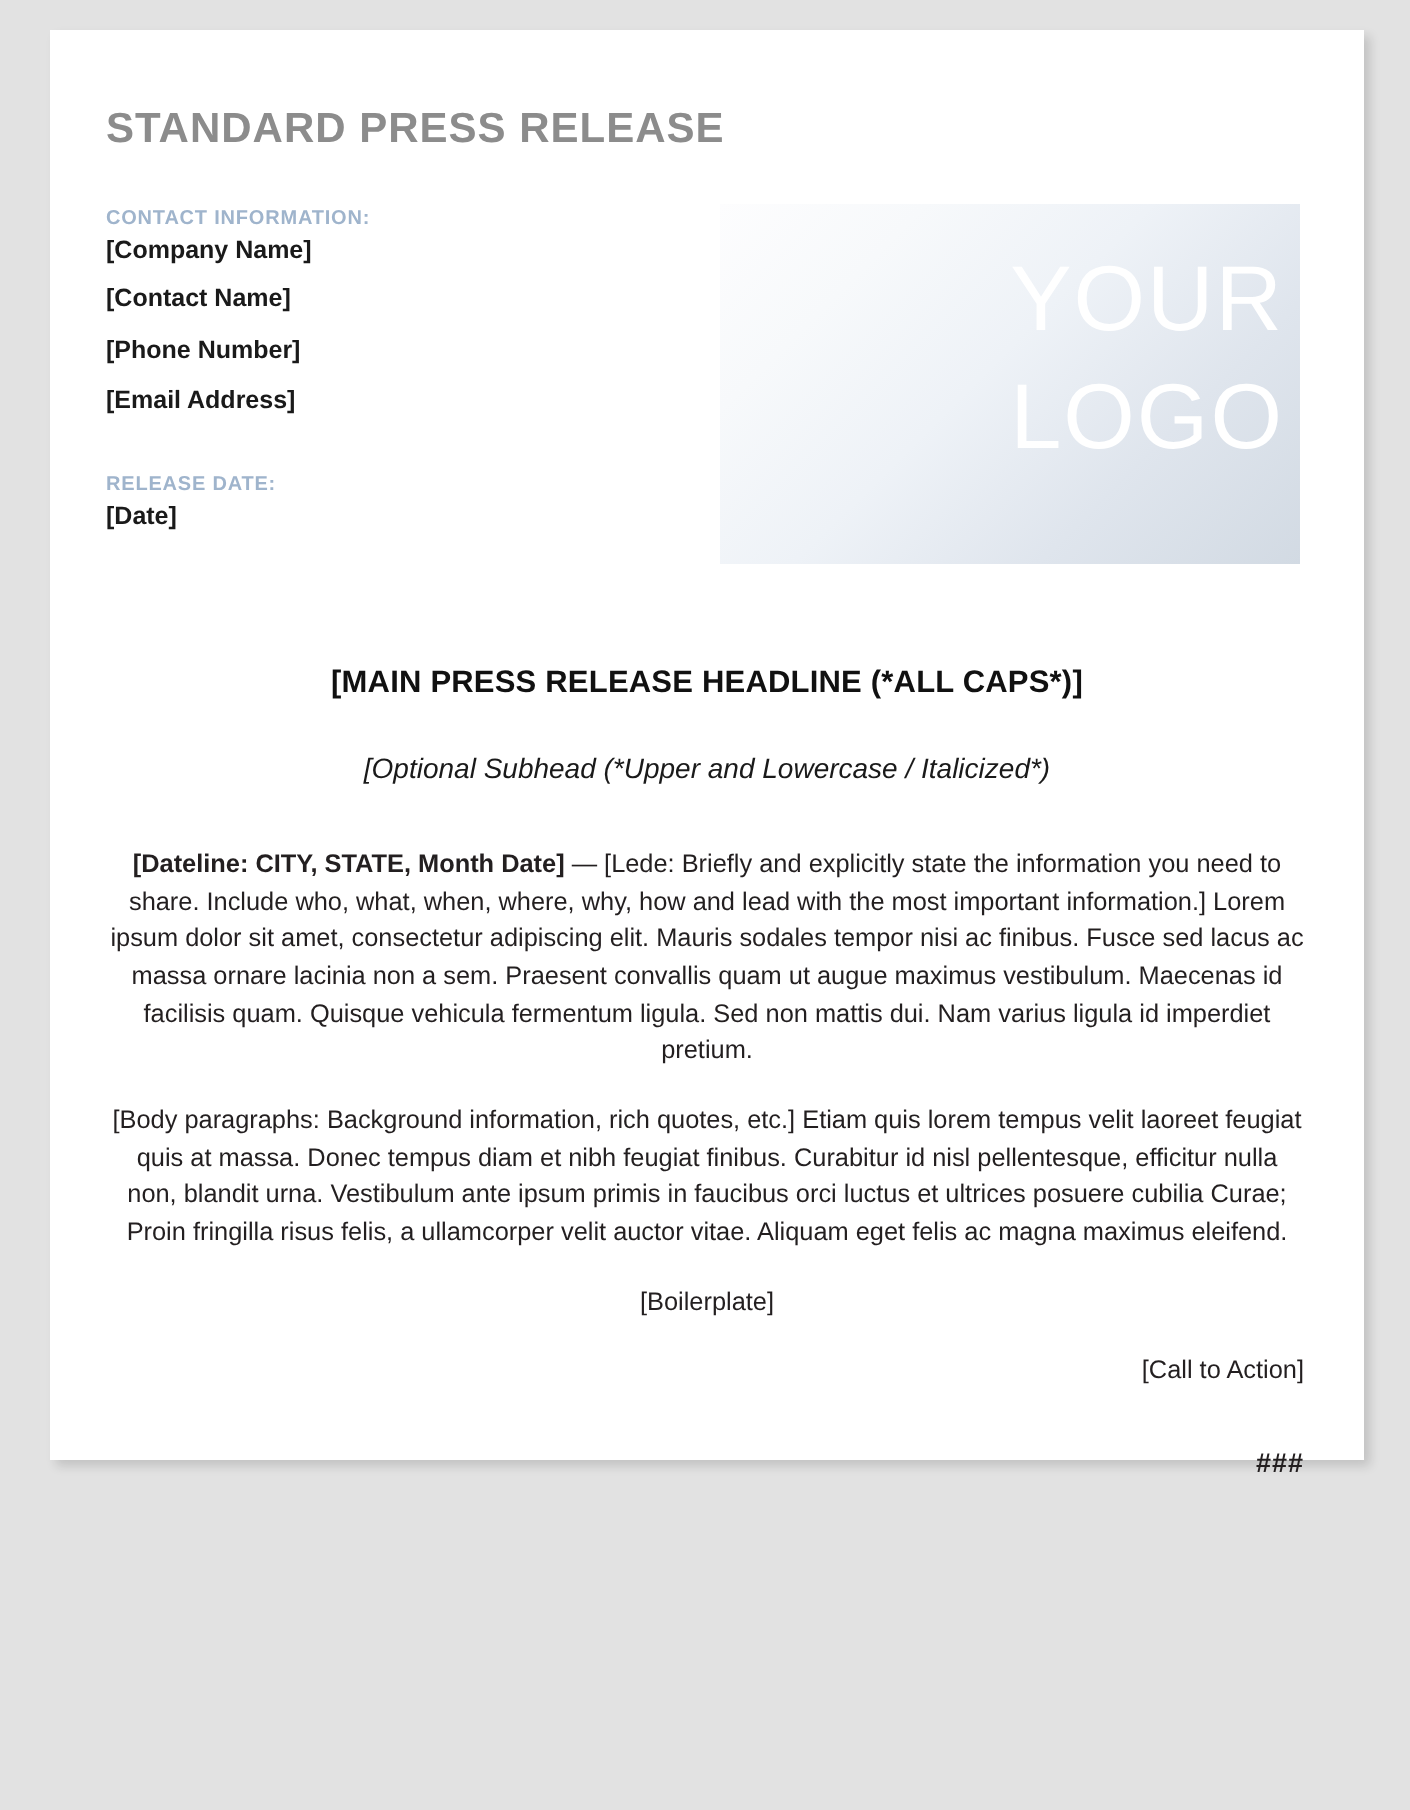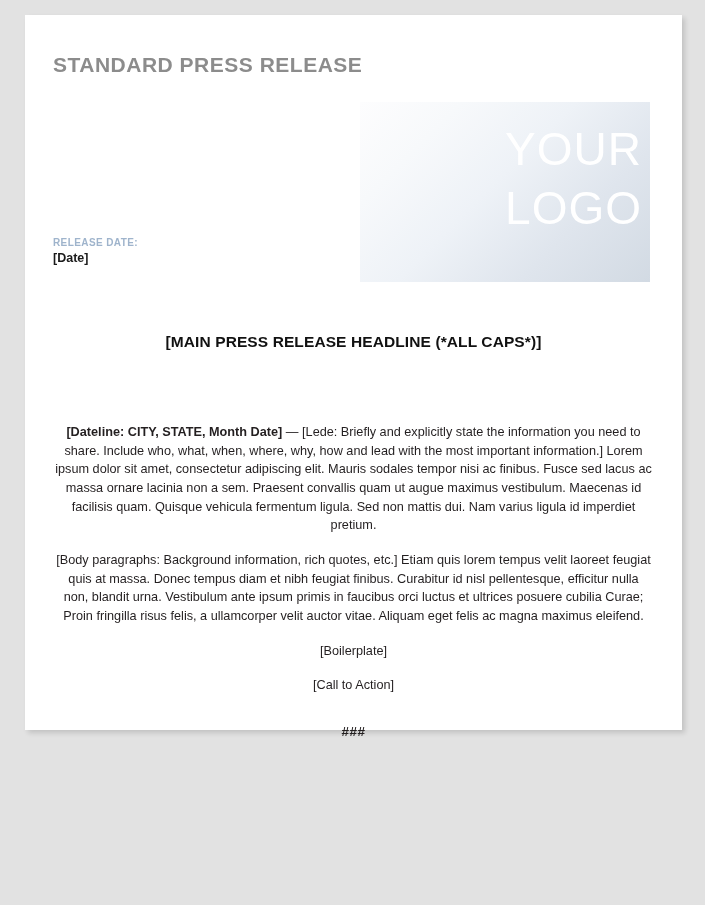--- a/index.html
+++ b/index.html
@@ -139,21 +139,21 @@
     font-size: 12.7px;
     line-height: 1.47;
     color: #231f20;
     margin: 0 0 16px 0;
     text-align: center;
   }
   .para .dateline {
     font-weight: bold;
   }
   .centered {
-    text-align: center;
+    text-align: right;
     font-size: 12.7px;
     color: #231f20;
     margin: 0;
   }
   .cta {
     margin-top: 18px;
   }
   .endmark {
     margin-top: 32px;
     font-weight: bold;
@@ -162,34 +162,42 @@
   }
 </style>
 </head>
 <body>
 
 <div class="page-wrap">
   <div class="page">
 
     <div class="doc-title">STANDARD PRESS RELEASE</div>
 
+    <div class="contact-block">
+      <div class="field-label">CONTACT INFORMATION:</div>
+      <div class="field-value tight">[Company Name]</div>
+      <div class="field-value">[Contact Name]</div>
+      <div class="field-value">[Phone Number]</div>
+      <div class="field-value">[Email Address]</div>
+    </div>
 
     <div class="release-block">
       <div class="field-label">RELEASE DATE:</div>
       <div class="field-value">[Date]</div>
     </div>
 
     <div class="logo-box">
       <div class="logo-text">
         <div>YOUR</div>
         <div>LOGO</div>
       </div>
     </div>
 
     <div class="headline">[MAIN PRESS RELEASE HEADLINE (*ALL CAPS*)]</div>
+    <div class="subhead">[Optional Subhead (*Upper and Lowercase / Italicized*)</div>
 
     <div class="body-area">
       <p class="para"><span class="dateline">[Dateline: CITY, STATE, Month Date]</span><span> — [Lede: Briefly and explicitly state the information you need to share. Include who, what, when, where, why, how and lead with the most important information.] Lorem ipsum dolor sit amet, consectetur adipiscing elit. Mauris sodales tempor nisi ac finibus. Fusce sed lacus ac massa ornare lacinia non a sem. Praesent convallis quam ut augue maximus vestibulum. Maecenas id facilisis quam. Quisque vehicula fermentum ligula. Sed non mattis dui. Nam varius ligula id imperdiet pretium.</span></p>
 
       <p class="para">[Body paragraphs: Background information, rich quotes, etc.]  Etiam quis lorem tempus velit laoreet feugiat quis at massa. Donec tempus diam et nibh feugiat finibus. Curabitur id nisl pellentesque, efficitur nulla non, blandit urna. Vestibulum ante ipsum primis in faucibus orci luctus et ultrices posuere cubilia Curae; Proin fringilla risus felis, a ullamcorper velit auctor vitae. Aliquam eget felis ac magna maximus eleifend.</p>
 
 
       <p class="para">[Boilerplate]</p>
 
       <p class="centered cta">[Call to Action]</p>

